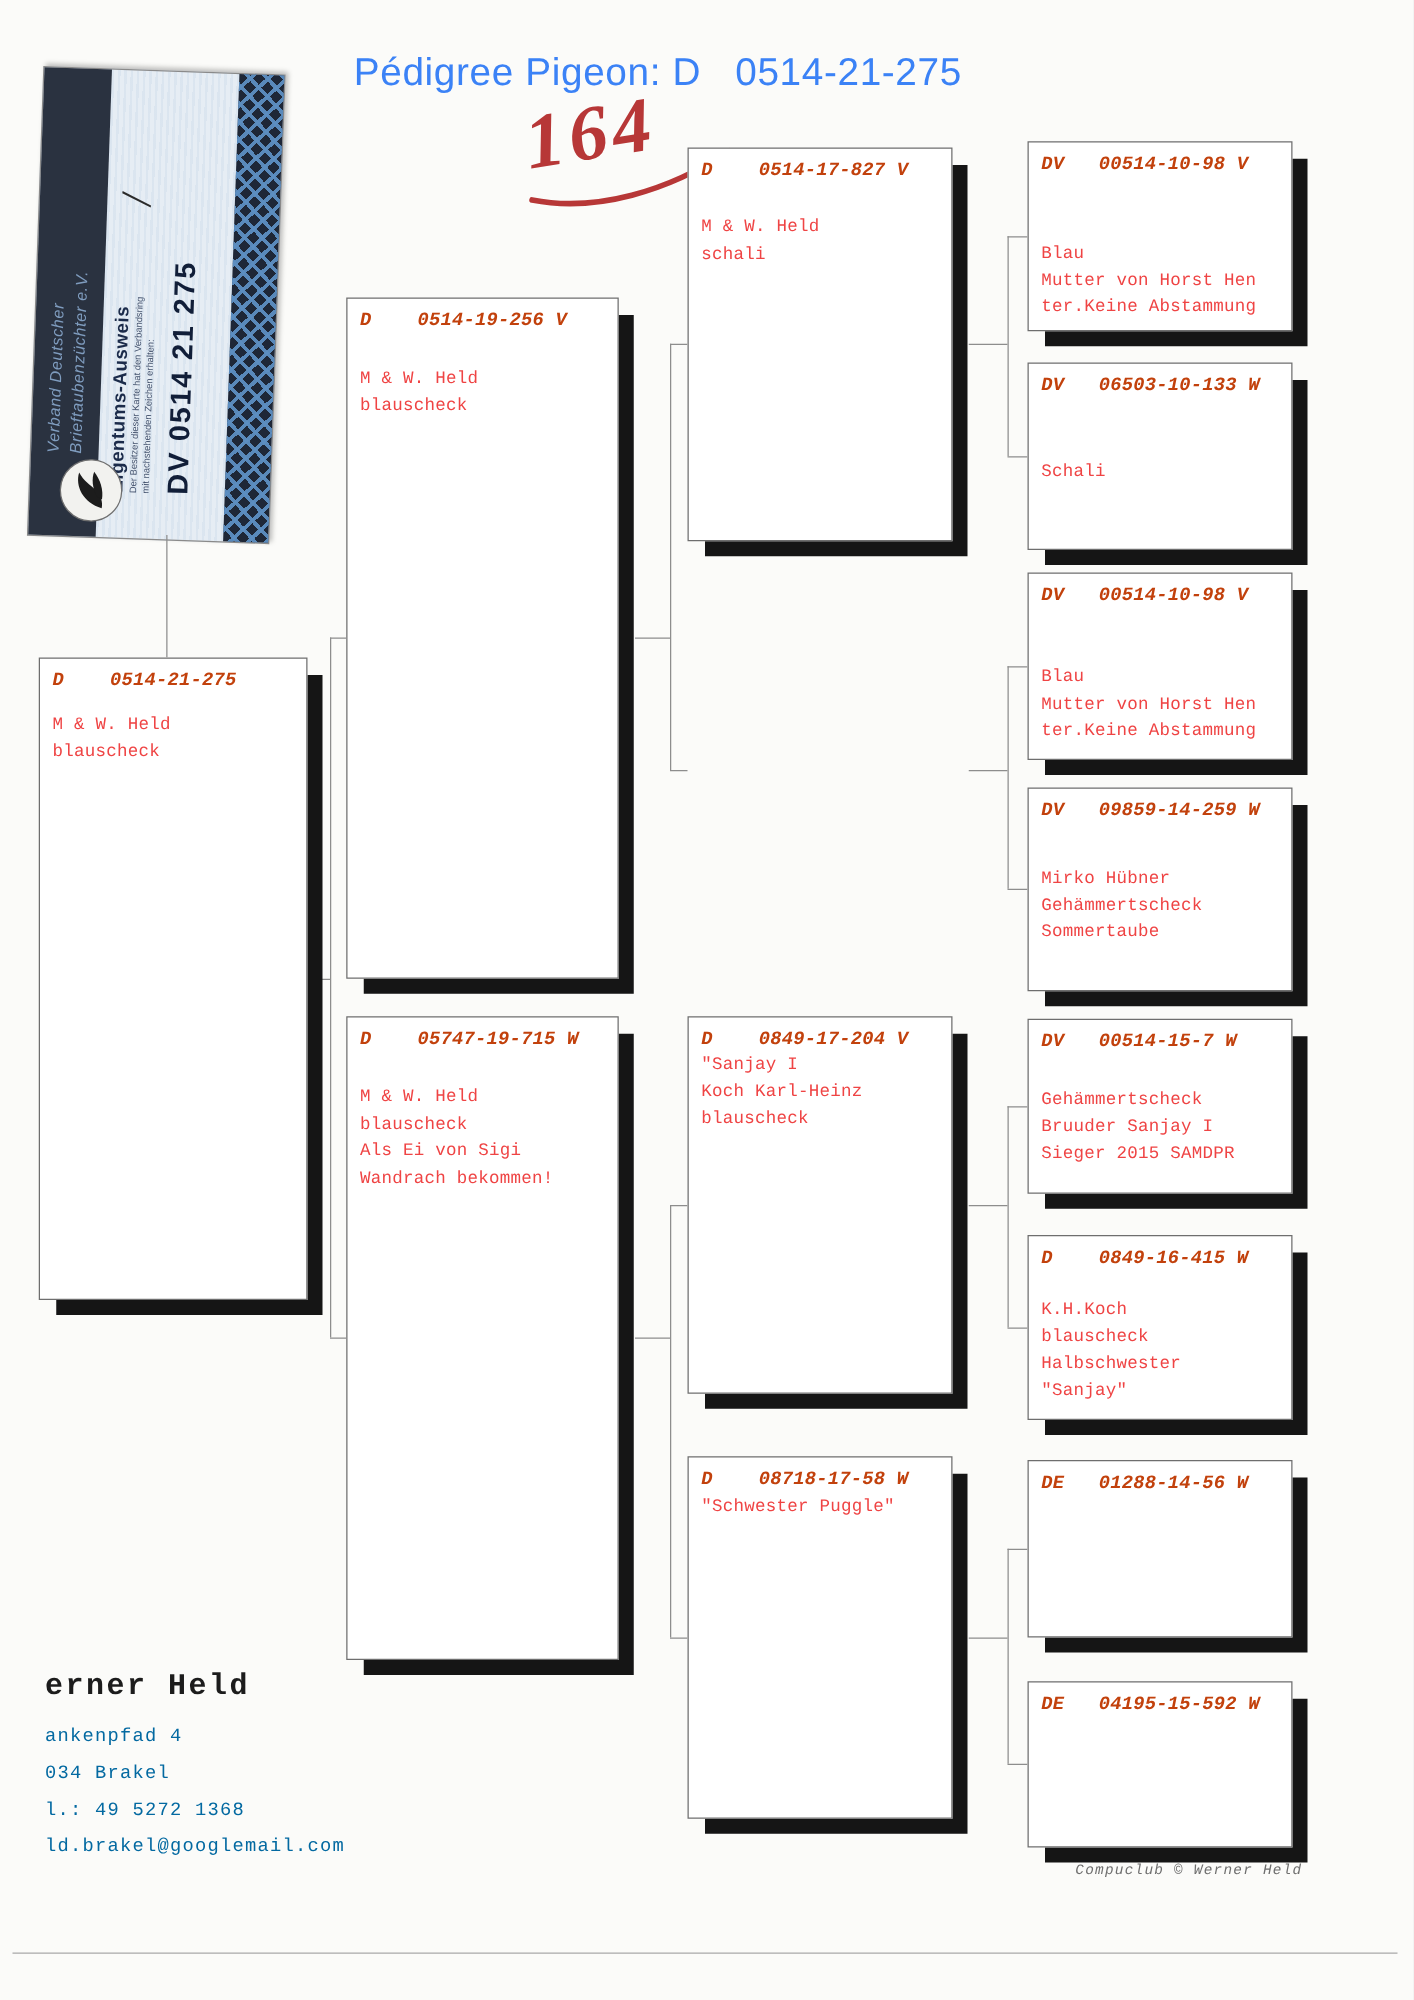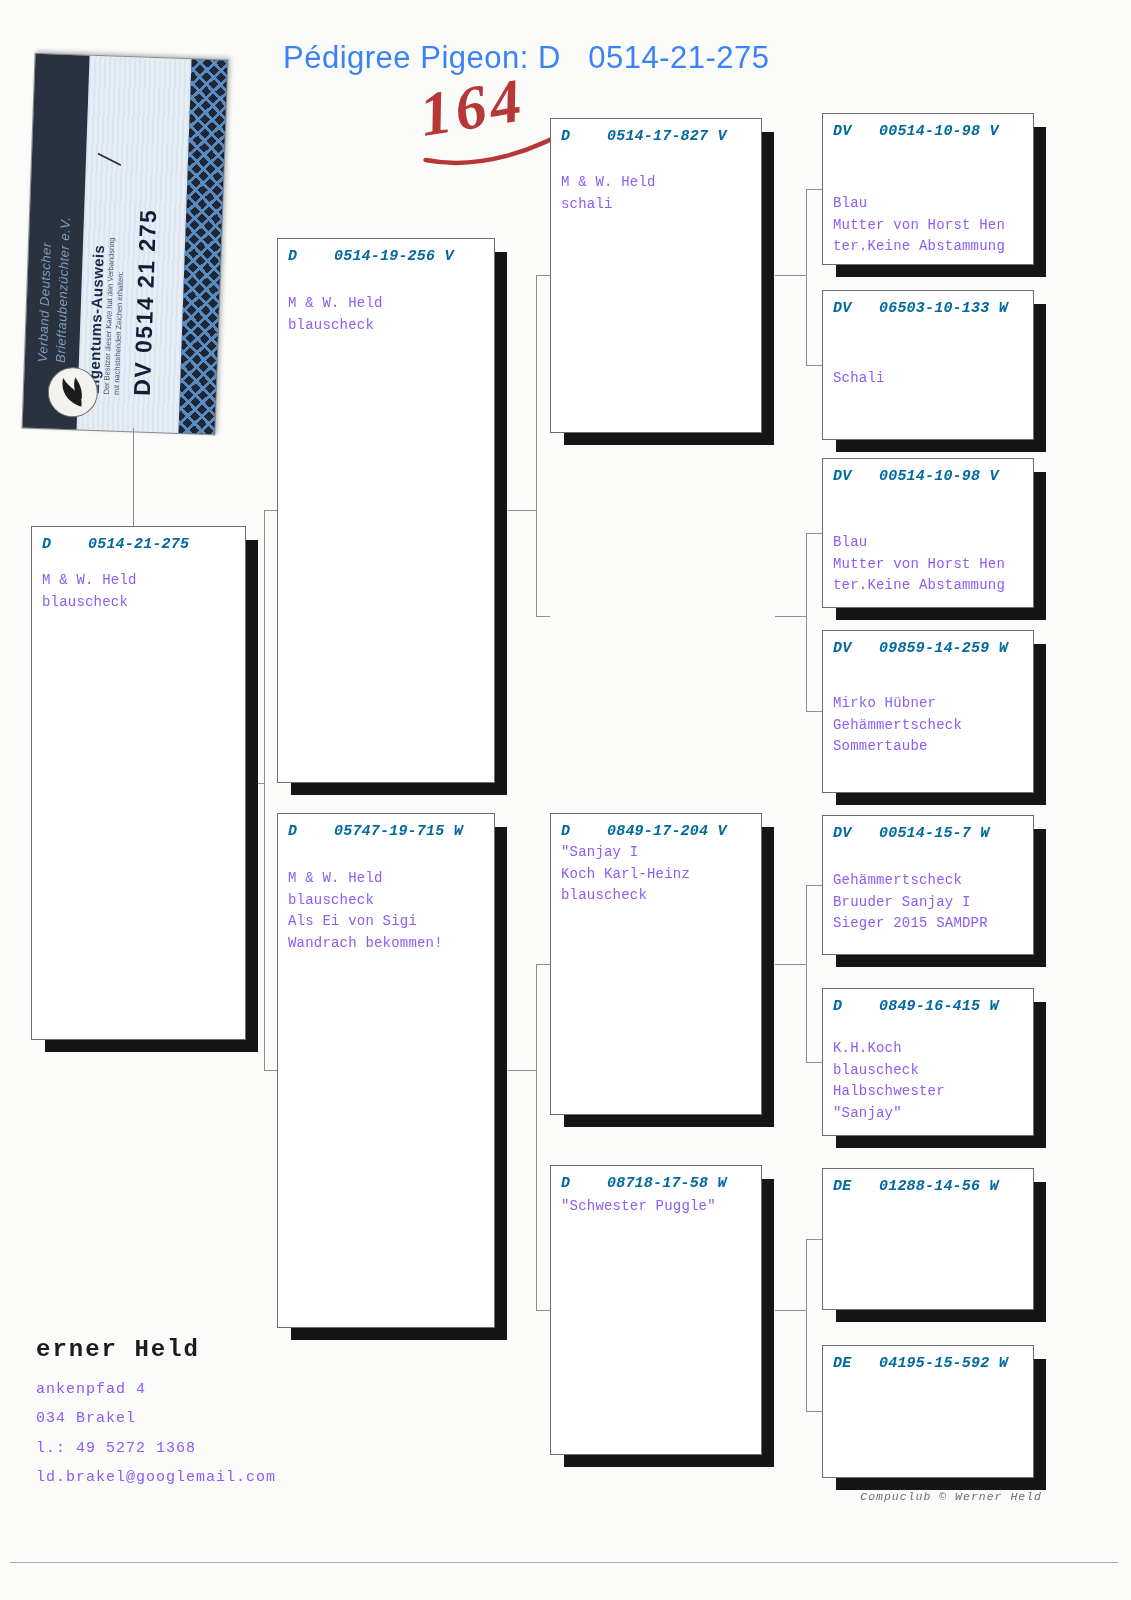--- a/index.html
+++ b/index.html
@@ -31,33 +31,33 @@
               display:inline-block;transform:rotate(6deg);}
   .card-band-bottom{position:absolute;left:0;bottom:0;width:100%;height:36px;background:#1e2737;
      background-image:repeating-linear-gradient(45deg,rgba(92,142,193,.95) 0 3px,transparent 3px 10px),
                       repeating-linear-gradient(-45deg,rgba(92,142,193,.95) 0 3px,transparent 3px 10px);}
   .card-logo{position:absolute;left:12px;top:24px;width:48px;height:48px;border-radius:50%;
              background:#f2f2ef;border:1px solid #6f6f6f;display:flex;align-items:center;justify-content:center;}
 
   
   .pbox{position:absolute;background:#fff;border:1px solid #6e6e6e;box-sizing:border-box;
         box-shadow:13px 13px 0 -1px #151515;}
-  .ring{font:italic 700 15px "Liberation Mono","DejaVu Sans Mono",monospace;color:#0369a1;
+  .ring{font:italic 700 15px "Liberation Mono","DejaVu Sans Mono",monospace;color:#c2410c;
         padding:9px 10px 0 10px;white-space:pre;letter-spacing:.2px;}
-  .box-body{font:14px "Liberation Mono","DejaVu Sans Mono",monospace;color:#8b5cf6;
+  .box-body{font:14px "Liberation Mono","DejaVu Sans Mono",monospace;color:#ef4444;
             padding:0 10px;line-height:1.55;white-space:pre-line;letter-spacing:.2px;}
 
   
   .cl{position:absolute;background:#8d8d8d;}
   .h{height:1px;} .v{width:1px;}
 
   
   .breeder{position:absolute;left:36px;top:1336px;}
   .breeder-name{font:700 24px "Liberation Mono","DejaVu Sans Mono",monospace;color:#1c1c1c;letter-spacing:2px;}
-  .breeder-address{margin-top:12px;font:15px "Liberation Mono","DejaVu Sans Mono",monospace;color:#8b5cf6;
+  .breeder-address{margin-top:12px;font:15px "Liberation Mono","DejaVu Sans Mono",monospace;color:#0369a1;
                    line-height:1.95;white-space:pre-line;letter-spacing:1px;}
 
   .credit{position:absolute;left:690px;top:1490px;width:352px;text-align:right;
           font:italic 11.5px "Liberation Mono","DejaVu Sans Mono",monospace;color:#6e6e6e;letter-spacing:1px;}
   .pageline{position:absolute;left:10px;top:1562px;width:1108px;height:1px;background:#a9a9a9;}
 </style>
 </head>
 <body>
 
 <div class="page">

